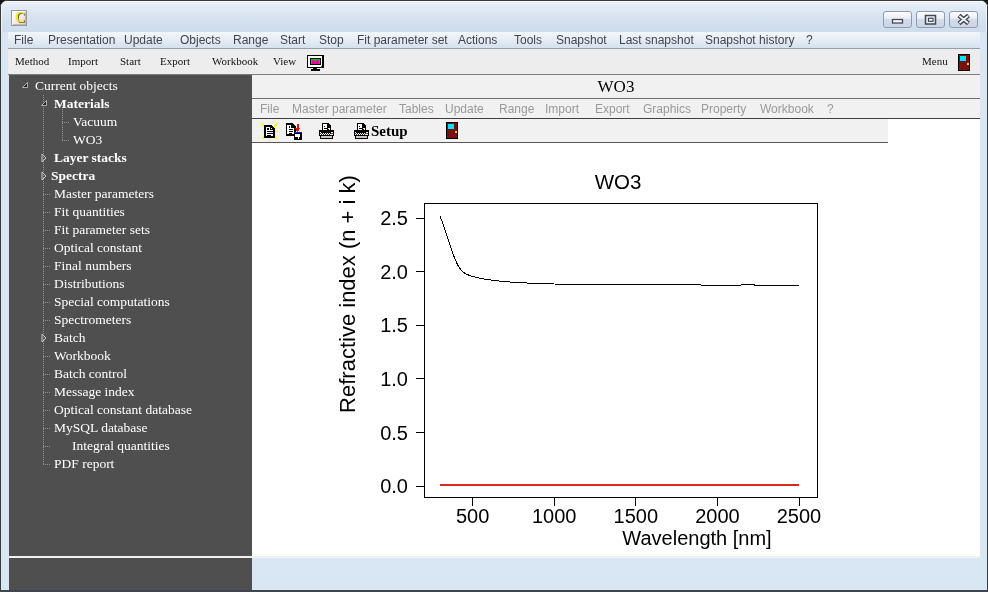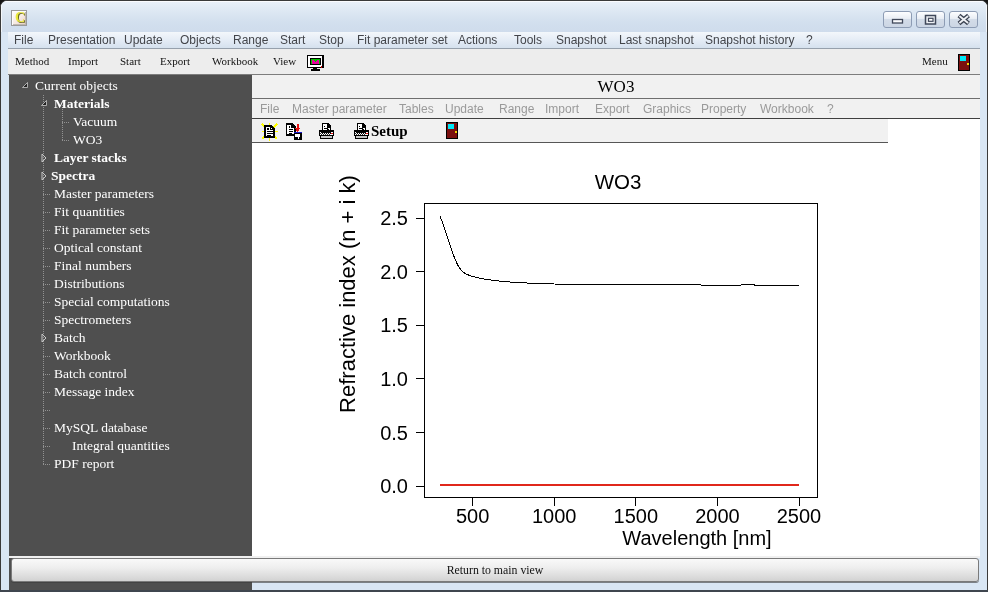--- a/index.html
+++ b/index.html
@@ -153,20 +153,21 @@
 <div class="trow" style="left:45px;top:254px">Batch</div>
 <svg class="mk" style="position:absolute;left:32px;top:258px" width="7" height="10">
         <polygon points="1,1 5,5 1,9" fill="none" stroke="#c8c8c8" stroke-width="1"></polygon>
       </svg>
 <div class="trow" style="left:45px;top:272px">Workbook</div>
 <div class="hdots" style="left:34px;top:281px;width:8px"></div>
 <div class="trow" style="left:45px;top:290px">Batch control</div>
 <div class="hdots" style="left:34px;top:299px;width:8px"></div>
 <div class="trow" style="left:45px;top:308px">Message index</div>
 <div class="hdots" style="left:34px;top:317px;width:8px"></div>
+<div class="trow" style="left:45px;top:326px">Optical constant database</div>
 <div class="hdots" style="left:34px;top:335px;width:8px"></div>
 <div class="trow" style="left:45px;top:344px">MySQL database</div>
 <div class="hdots" style="left:34px;top:353px;width:8px"></div>
 <div class="trow" style="left:63px;top:362px">Integral quantities</div>
 <div class="hdots" style="left:34px;top:371px;width:8px"></div>
 <div class="trow" style="left:45px;top:380px">PDF report</div>
 <div class="hdots" style="left:34px;top:389px;width:8px"></div>
   </div>
   <div id="panel">
     <div id="phead">WO3</div>
@@ -288,15 +289,14 @@
 <text x="716.4" y="521.5" font-size="20" text-anchor="middle" fill="#000">2000</text>
 <line x1="798.0" y1="497" x2="798.0" y2="505" stroke="#000" stroke-width="1" shape-rendering="crispEdges"></line>
 <text x="798.0" y="521.5" font-size="20" text-anchor="middle" fill="#000">2500</text>
 <text x="696" y="543.5" font-size="20" text-anchor="middle" fill="#000">Wavelength [nm]</text>
 <text x="354" y="293" font-size="22" text-anchor="middle" fill="#000" transform="rotate(-90 354 293)">Refractive index (n + i k)</text>
 <polyline points="439,215.5 440.5,219 442,223 443.5,227.5 445,232 446.5,236.5 448,241 449.5,245.5 451,250 452.5,254.2 454,258 455.5,261.5 457,264.5 458.5,267 460,269 462,270.9 464,272.3 466,273.4 469,274.6 472,275.5 475,276.3 479,277.2 483,278.0 488,278.8 494,279.6 501,280.3 509,281.0 518,281.6 528,282.1 540,282.6 553,283.0 568,283.3 584,283.5 601,283.6 620,283.7 640,283.8 660,283.9 680,283.9 700,284.0 720,284.0 740,284.0 742,283.3 752,283.3 754,284.3 775,284.5 798,284.6" fill="none" stroke="#000" stroke-width="1" shape-rendering="crispEdges"></polyline>
 <line x1="439" y1="484.2" x2="798" y2="484.2" stroke="#e0271b" stroke-width="2" shape-rendering="crispEdges"></line>
     </svg>
   </div>
   <div id="strip"></div>
-  <div id="returnbtn">Return to main view</div>
 </div>
 <div id="botedge"></div>
 
 </body></html>

